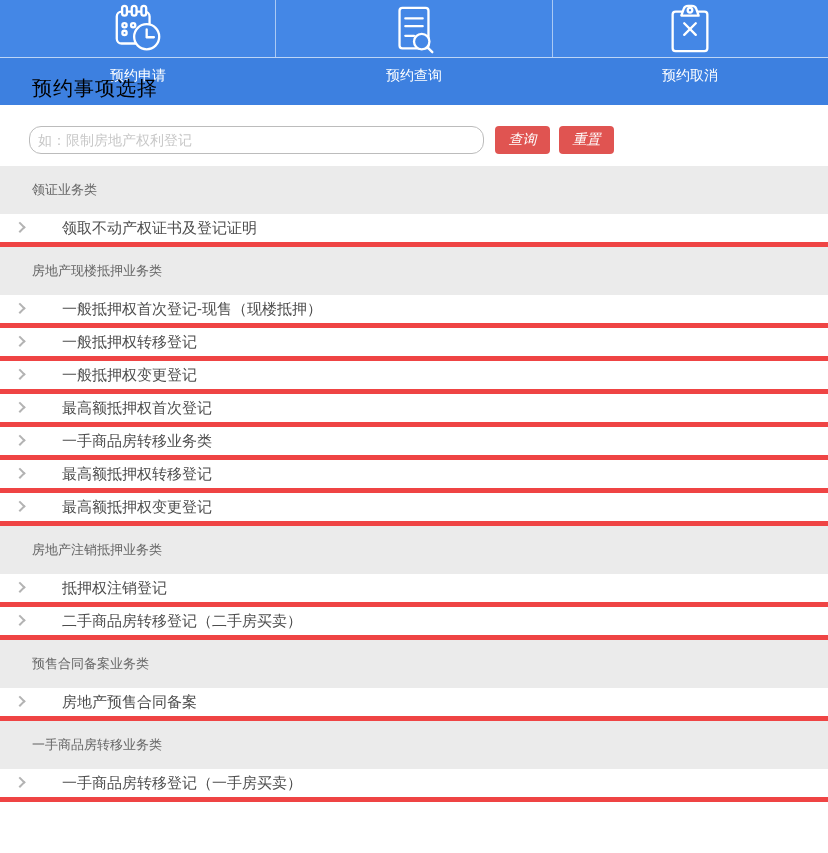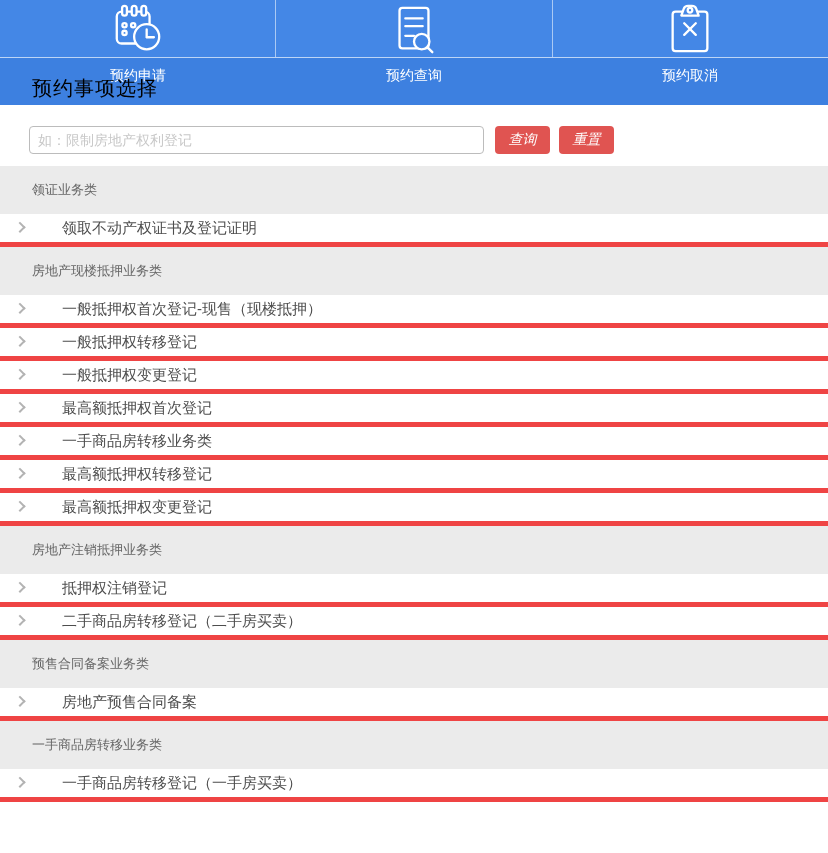--- a/index.html
+++ b/index.html
@@ -19,21 +19,21 @@
   .tab svg { display:block; }
   .label-row { display:flex; height:47px; }
   .tab-label { flex:1 1 0; text-align:center; padding-top:9px;
                color:#fff; font-size:14px; cursor:pointer; }
   .page-title { position:absolute; left:32px; top:75px; z-index:2;
                 color:#000000; font-size:20px; letter-spacing:1px; }
 
   
   .search-bar { margin:21px 0 12px 29px; height:28px; display:flex; align-items:center; }
   .search-input { width:455px; height:28px; border:1px solid #bcbcbc; background:#fff;
-                  font-size:14px; color:#555; padding:0 8px; outline:none; border-radius:4px;
+                  font-size:14px; color:#555; padding:0 8px; outline:none; border-radius:12px;
                   font-family:"Liberation Sans","DejaVu Sans",sans-serif; }
   .search-input::placeholder { color:#c8c8c8; opacity:1; }
   .btn { height:28px; min-width:55px; padding:0 12px; margin-left:11px; border:none;
          background:#e05451; color:#fff; font-size:14px; border-radius:4px; cursor:pointer;
          font-family:"Liberation Sans","DejaVu Sans",sans-serif;font-style:italic; }
   .btn + .btn { margin-left:9px;text-align:center; }
 
   
   .category { height:48px; display:flex; align-items:center; padding-left:32px;
               background:#ebebeb; color:#666; font-size:13px; }

